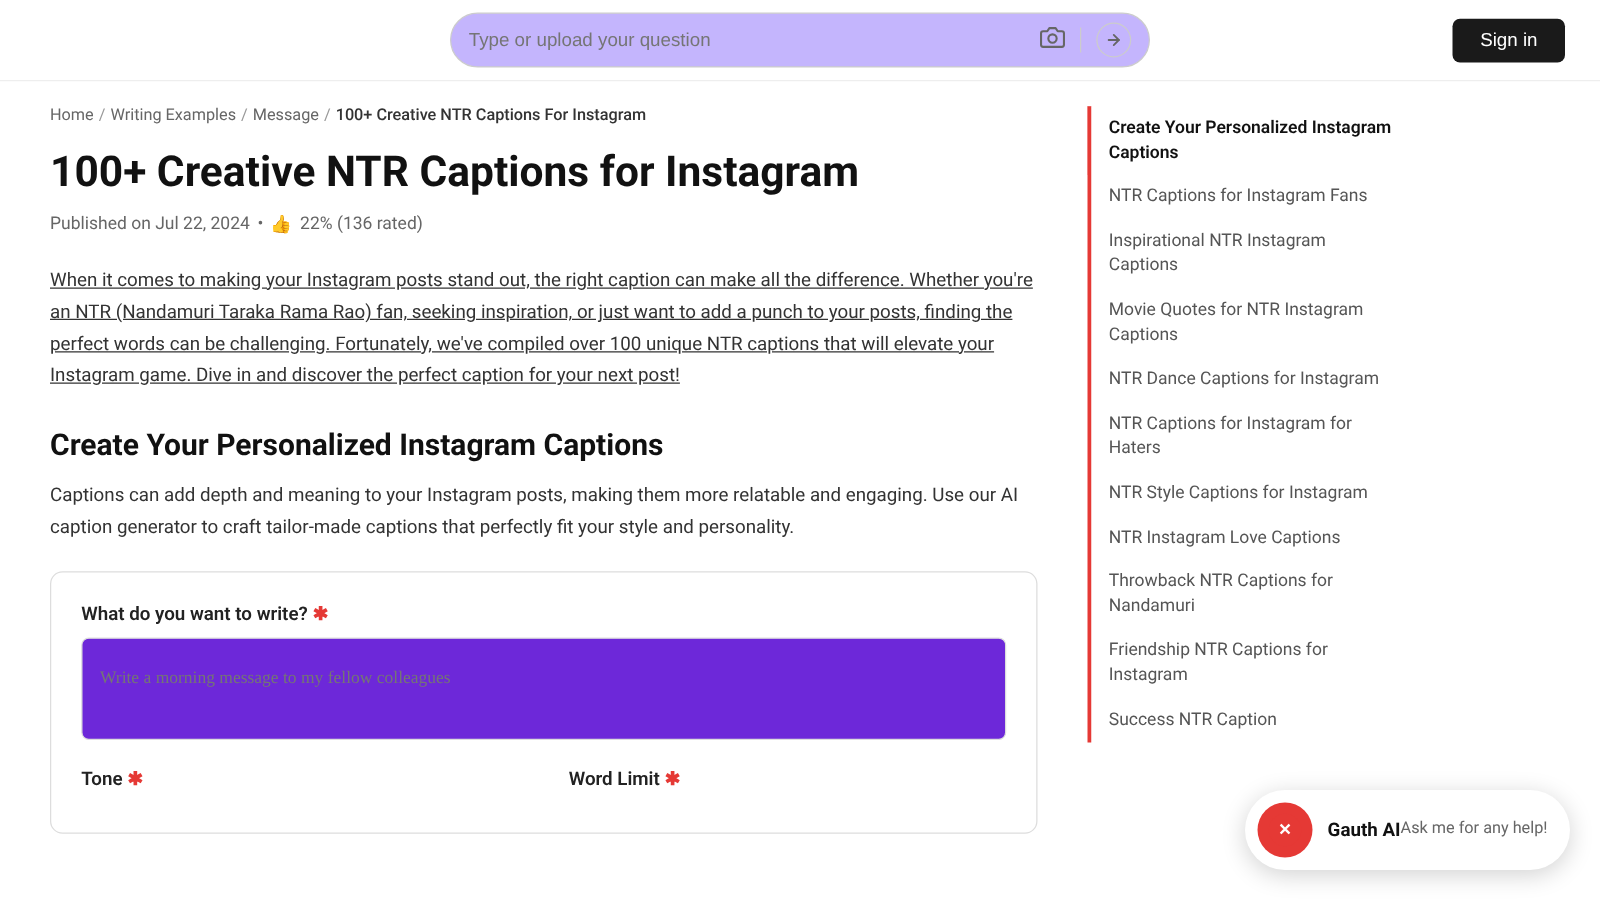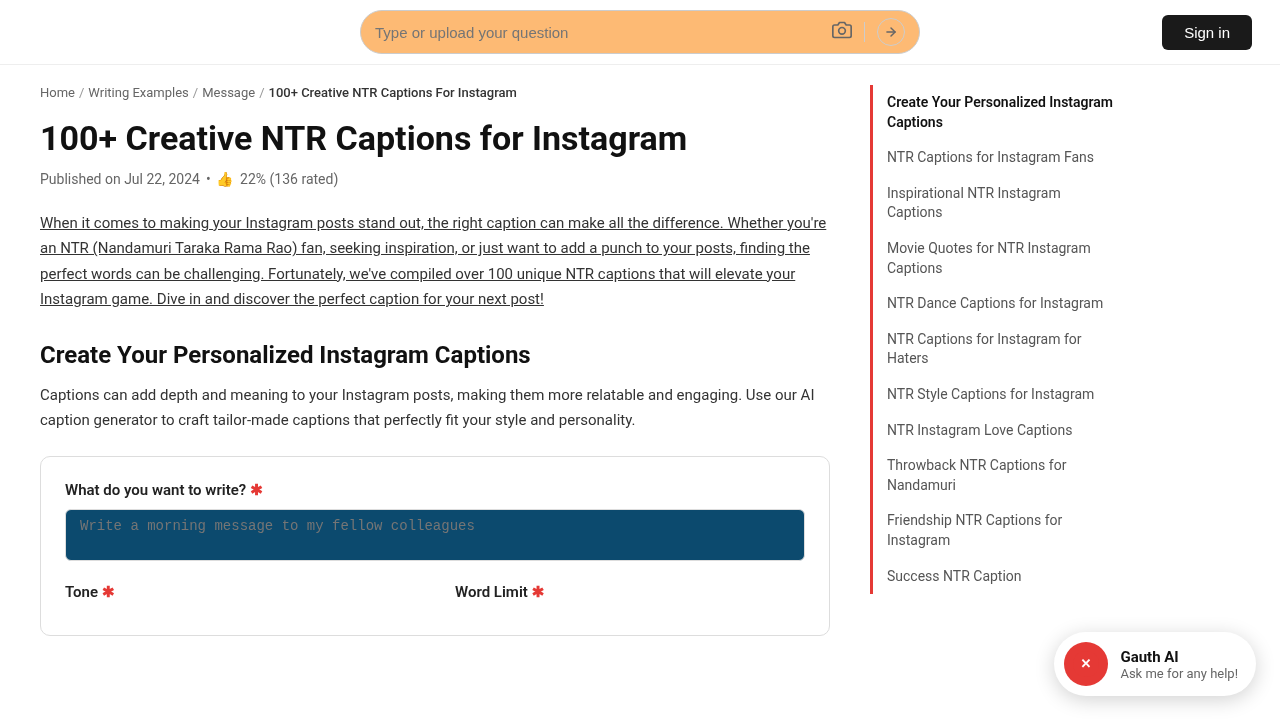--- a/index.html
+++ b/index.html
@@ -16,21 +16,21 @@
       background: #fff;
     }
     .search-bar {
       display: flex;
       align-items: center;
       border: 1.5px solid #ccc;
       border-radius: 24px;
       padding: 7px 14px;
       width: 560px;
       gap: 8px;
-      background: #fdba74;
+      background: #c4b5fd;
     }
     .search-input {
       flex: 1;
       border: none;
       outline: none;
       font-size: 15px;
       color: #666;
       background: transparent;
     }
     .search-divider {
@@ -156,28 +156,28 @@
       align-items: center;
       gap: 4px;
     }
     .required-star {
       color: #e53935;
     }
     .form-textarea {
       width: 100%;
       border: 1.5px solid #ddd;
       border-radius: 6px;
-      padding: 8px 14px;
+      padding: 24px 14px;
       font-size: 14px;
       color: #aaa;
       resize: none;
       min-height: 52px;
       outline: none;
-      font-family: Liberation Mono, monospace;
-      background: #0c4a6e;
+      font-family: Liberation Serif, serif;
+      background: #6d28d9;
     }
     .form-row {
       display: flex;
       gap: 40px;
       margin-top: 18px;
     }
     .form-col {
       flex: 1;
     }
 
@@ -232,21 +232,21 @@
       align-items: center;
       justify-content: center;
       flex-shrink: 0;
     }
     .gauth-icon svg {
       width: 26px;
       height: 26px;
     }
     .gauth-text-block {
       display: flex;
-      flex-direction: column;
+      flex-direction: row;
     }
     .gauth-name {
       font-size: 15px;
       font-weight: 700;
       color: #111;
     }
     .gauth-tagline {
       font-size: 13px;
       color: #666;
     }

